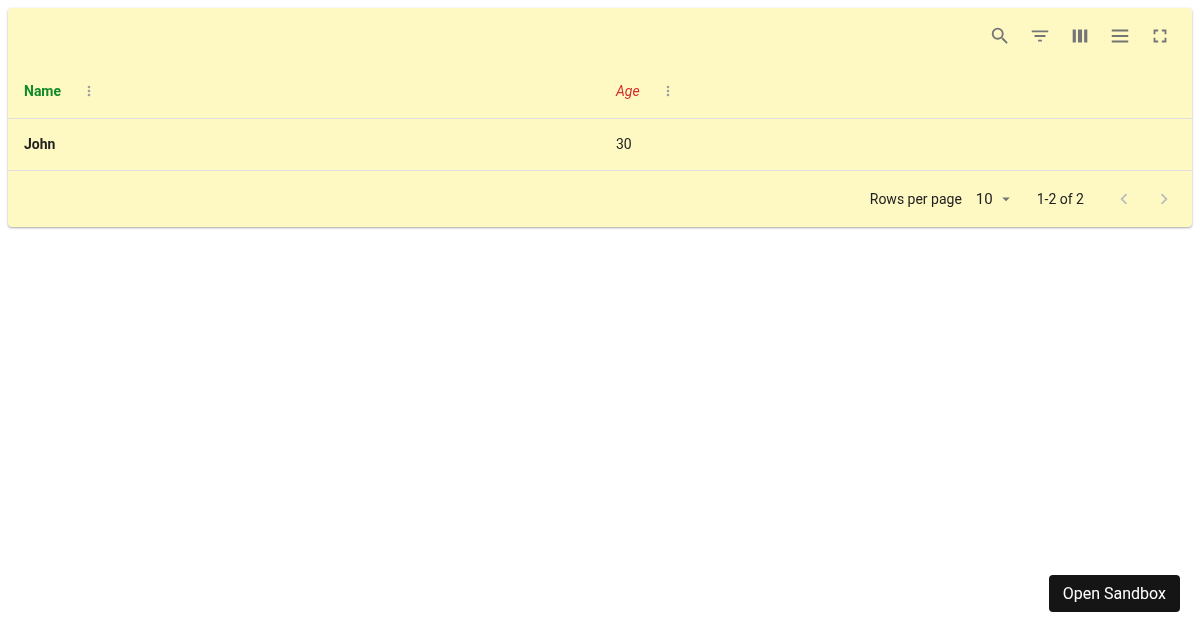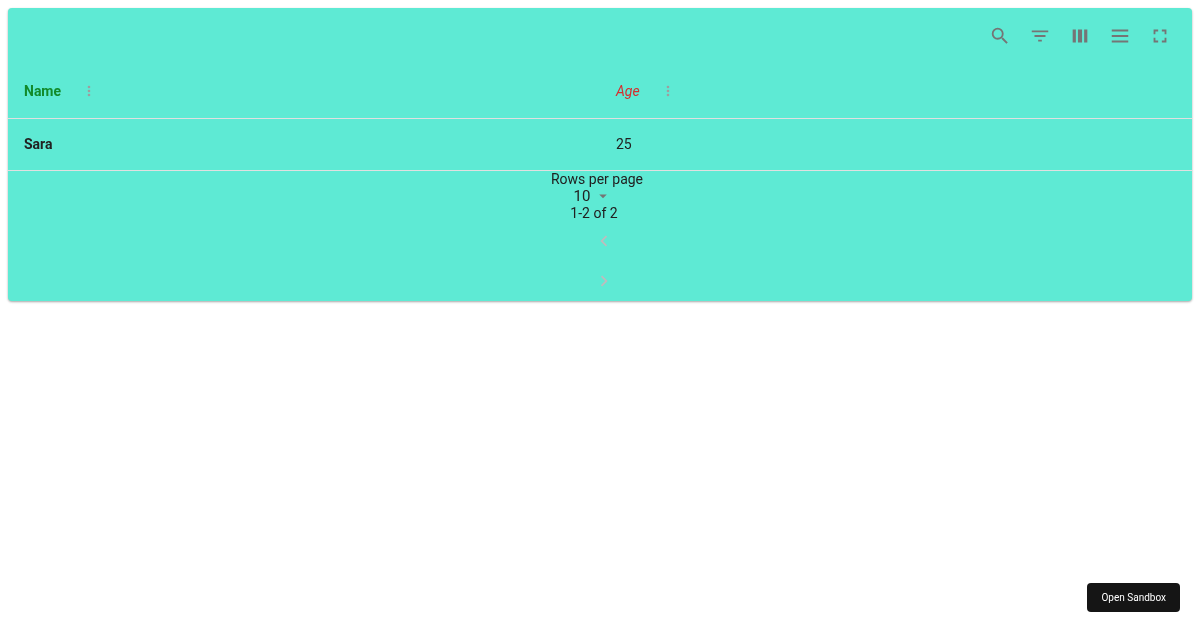--- a/index.html
+++ b/index.html
@@ -6,21 +6,21 @@
   body {
     margin: 0;
     padding: 8px;
     font-family: Roboto, "Helvetica Neue", Arial, sans-serif;
     font-size: 14px;
     color: #212121;
     background: #fff;
     width: 1200px;
   }
   .mdt-paper {
-    background: #5eead4;
+    background: #fef9c3;
     border-radius: 4px;
     box-shadow: 0 1px 3px rgba(0,0,0,0.12), 0 1px 2px rgba(0,0,0,0.24);
     overflow: hidden;
   }
   
   .mdt-toolbar {
     display: flex;
     align-items: center;
     justify-content: flex-end;
     min-height: 56px;
@@ -79,21 +79,20 @@
   .col-menu-btn svg { width: 16px; height: 16px; fill: currentColor; }
   
   .mdt-footer {
     display: flex;
     align-items: center;
     justify-content: flex-end;
     min-height: 56px;
     padding: 0 8px 0 16px;
     font-size: 14px;
     color: #212121;
-    flex-direction: column;
   }
   .rpp-label { margin-right: 14px; }
   .rpp-select {
     display: inline-flex;
     font-size: 15px;
     margin-right: 22px;
     cursor: pointer;
   }
   .rpp-select .caret {
     margin-left: 4px;
@@ -118,21 +117,21 @@
   
   .sandbox-btn {
     position: fixed;
     right: 20px;
     bottom: 18px;
     background: #151515;
     color: #fff;
     border: none;
     border-radius: 4px;
     padding: 9px 14px;
-    font-size: 10px;
+    font-size: 16px;
     font-family: inherit;
     cursor: pointer;
   }
 </style>
 </head>
 <body>
 
 <div class="mdt-paper">
 
   <div class="mdt-toolbar">
@@ -183,22 +182,22 @@
               <svg viewBox="0 0 24 24">
                   <path d="M12 8a2 2 0 10-2-2 2 2 0 002 2zm0 2a2 2 0 102 2 2 2 0 00-2-2zm0 6a2 2 0 102 2 2 2 0 00-2-2z"></path>
                 </svg>
             </button>
           </div>
         </th>
       </tr>
     </thead>
     <tbody>
       <tr>
-        <td class="name-cell">Sara</td>
-        <td>25</td>
+        <td class="name-cell">John</td>
+        <td>30</td>
       </tr>
     </tbody>
   </table>
 
   <div class="mdt-footer">
     <span class="rpp-label">Rows per page</span>
     <span class="rpp-select">
       <span>10</span>
       <span class="caret">
         <svg viewBox="0 0 24 24">

